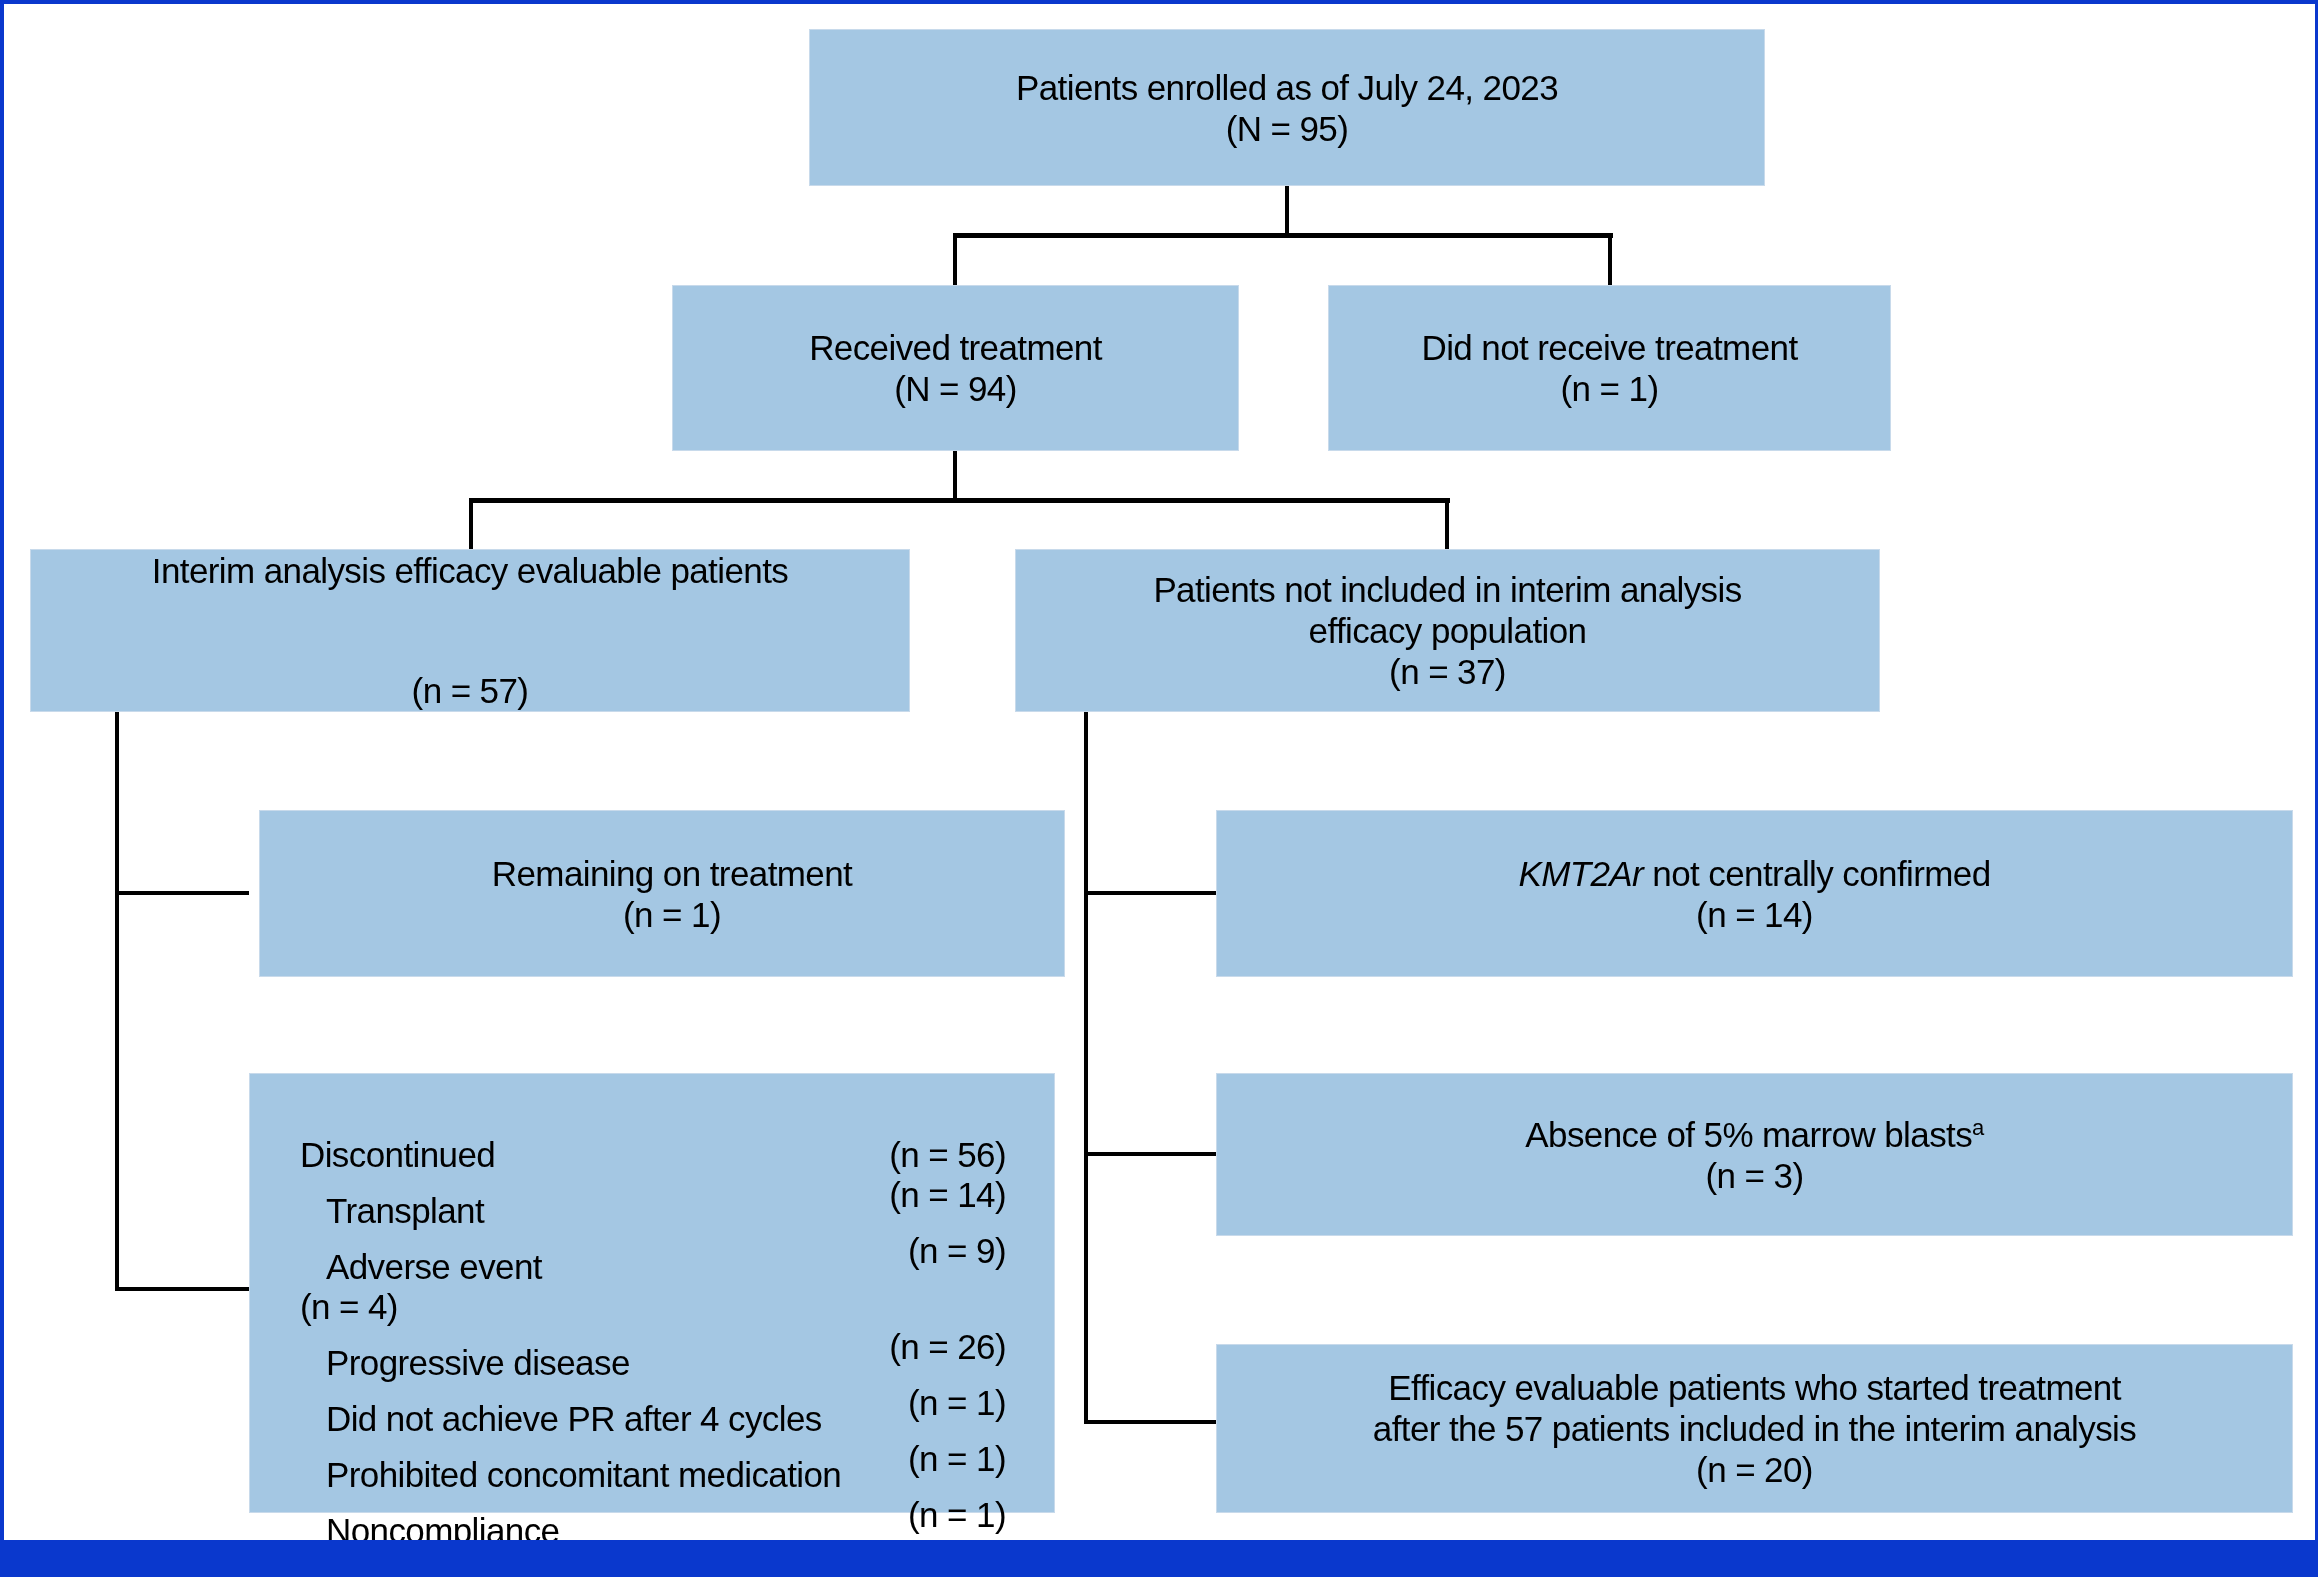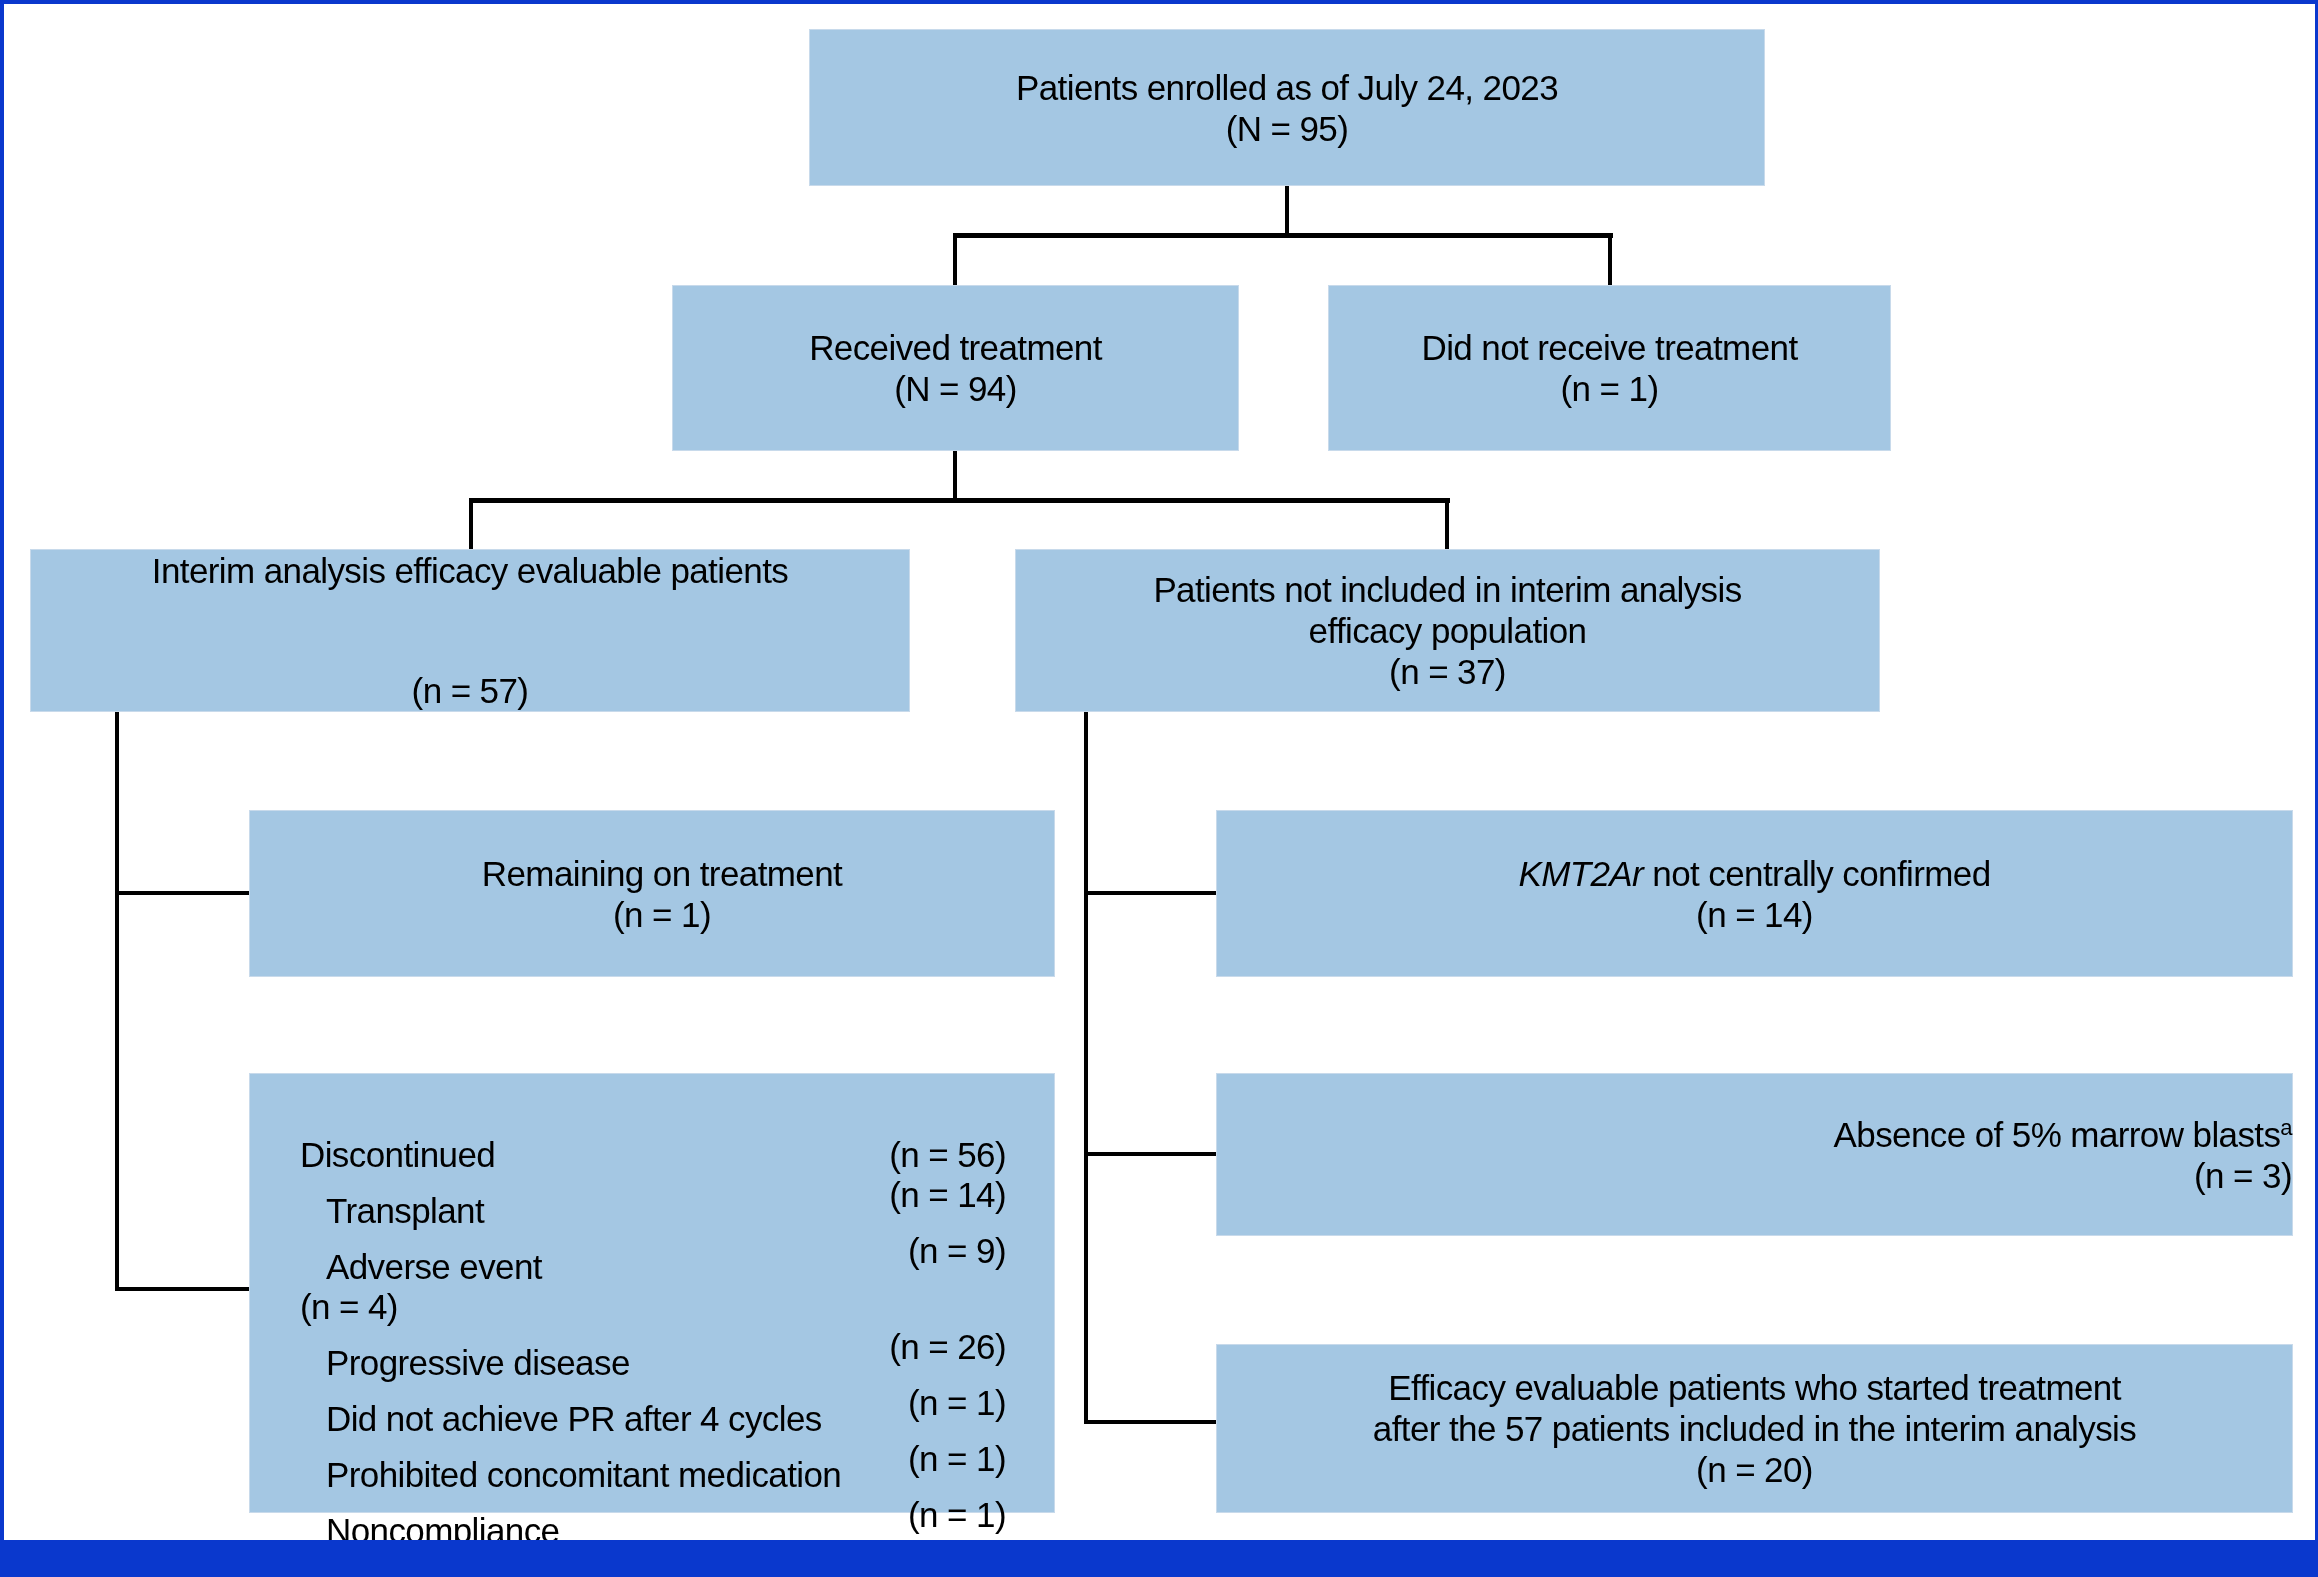--- a/index.html
+++ b/index.html
@@ -91,21 +91,21 @@
     <div class="ln">Interim analysis efficacy evaluable patients</div>
     <div class="ln">(n = 57)</div>
   </div>
 
   <div class="box" style="left:1015px;top:549px;width:865px;height:163px;">
     <div class="ln">Patients not included in interim analysis</div>
     <div class="ln">efficacy population</div>
     <div class="ln">(n = 37)</div>
   </div>
 
-  <div class="box" style="left:249px;top:810px;width:806px;height:167px;padding-left:20px;">
+  <div class="box" style="left:259px;top:810px;width:806px;height:167px;padding-left:20px;">
     <div class="ln">Remaining on treatment</div>
     <div class="ln">(n = 1)</div>
   </div>
 
   <div class="box" style="left:1216px;top:810px;width:1077px;height:167px;">
     <div class="ln"><span class="italic">KMT2Ar</span><span> not centrally confirmed</span></div>
     <div class="ln">(n = 14)</div>
   </div>
 
   <div class="box listbox" style="left:249px;top:1073px;width:806px;height:440px;">
@@ -135,21 +135,21 @@
     <div class="lrow indent">
       <span class="lbl">Prohibited concomitant medication</span>
       <span class="num">(n = 1)</span>
     </div>
     <div class="lrow indent">
       <span class="lbl">Noncompliance</span>
       <span class="num">(n = 1)</span>
     </div>
   </div>
 
-  <div class="box" style="left:1216px;top:1073px;width:1077px;height:163px;align-items:flex-end;">
+  <div class="box" style="left:1216px;top:1073px;width:1077px;height:163px;">
     <div class="ln"><span>Absence of 5% marrow blasts</span><span class="sup">a</span></div>
     <div class="ln">(n = 3)</div>
   </div>
 
   <div class="box" style="left:1216px;top:1344px;width:1077px;height:169px;">
     <div class="ln">Efficacy evaluable patients who started treatment</div>
     <div class="ln">after the 57 patients included in the interim analysis</div>
     <div class="ln">(n = 20)</div>
   </div>
 

